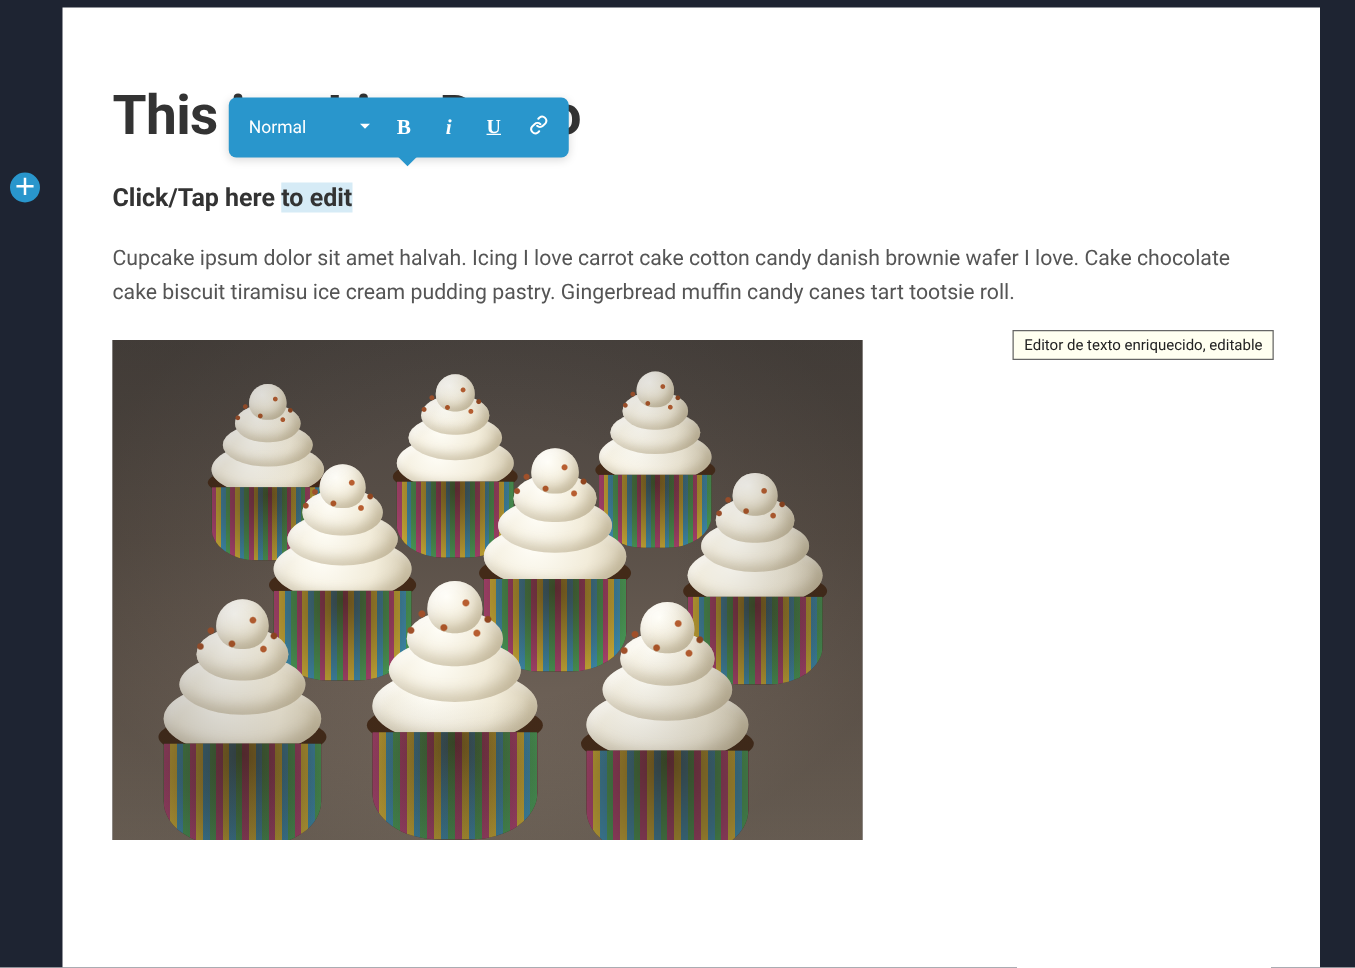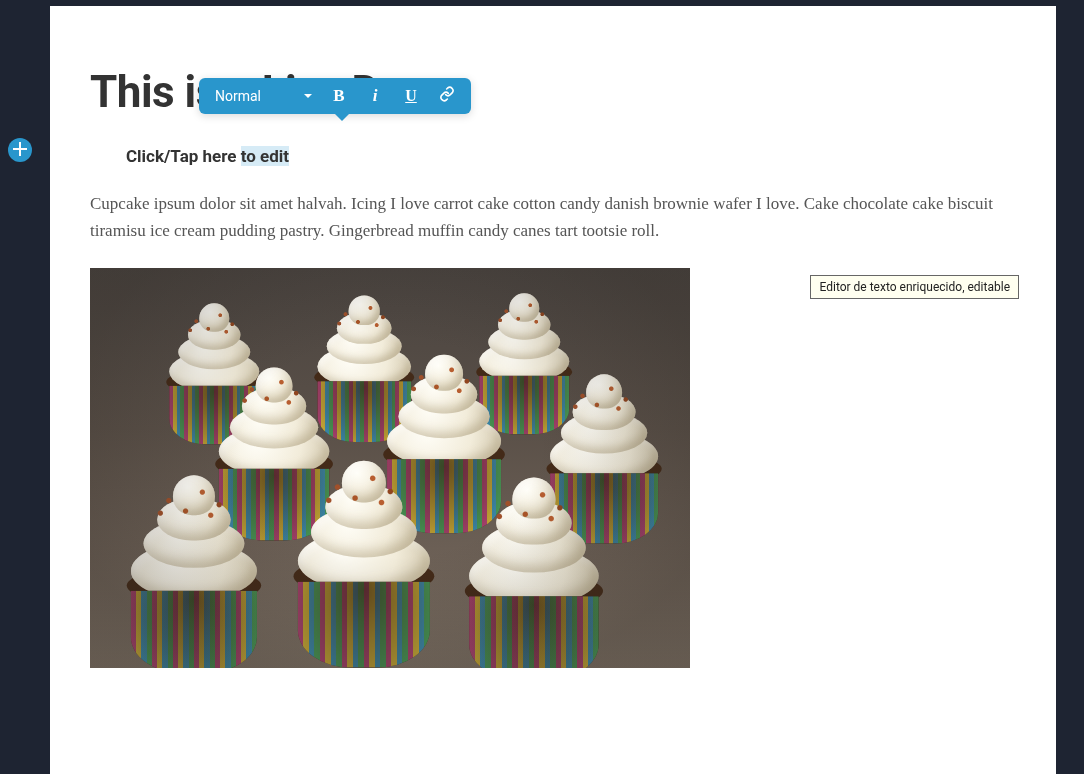--- a/index.html
+++ b/index.html
@@ -36,59 +36,56 @@
     }
     .add-button svg { width: 14px; height: 14px; }
     .title {
       font-size: 44px;
       font-weight: 700;
       color: #333;
       margin-bottom: 28px;
       letter-spacing: -0.5px;
     }
     .subtitle {
-      font-size: 17px;
+      font-size: 20px;
       font-weight: 700;
       color: #333;
       margin-bottom: 24px;
-      margin-left: 36px;
     }
     .subtitle .highlight {
       background: #d6ebf6;
     }
     .paragraph {
       font-size: 17px;
       color: #555;
       line-height: 1.6;
       margin-bottom: 24px;
-      font-family: Liberation Serif, serif;
     }
     .content-image {
       width: 600px;
       height: 400px;
       background: #3a3530;
       margin-bottom: 28px;
       position: relative;
       overflow: hidden;
     }
     
     .toolbar {
       position: absolute;
       top: 78px;
       left: 183px;
-      height: 36px;
+      height: 48px;
       background: #2996cc;
       border-radius: 6px;
       display: flex;
       align-items: center;
       padding: 0 8px 0 12px;
       gap: 4px;
       box-shadow: 0 2px 8px rgba(0,0,0,0.15);
       z-index: 100;
-      margin-left: 16px;
     }
     .toolbar::after {
       content: "";
       position: absolute;
       bottom: -7px;
       left: 135px;
       width: 0;
       height: 0;
       border-left: 8px solid transparent;
       border-right: 8px solid transparent;
@@ -115,21 +112,21 @@
       color: #fff;
       border-radius: 3px;
     }
     .toolbar-btn .b { font-weight: 800; font-family: Georgia, serif; font-size: 17px; }
     .toolbar-btn .i { font-style: italic; font-family: Georgia, serif; font-size: 17px; font-weight: 600; }
     .toolbar-btn .u { text-decoration: underline; font-family: Georgia, serif; font-size: 16px; font-weight: 600; }
     .toolbar-btn svg { width: 16px; height: 16px; }
     
     .tooltip-box {
       position: absolute;
-      top: 275px;
+      top: 264px;
       right: 65px;
       border: 1px solid #666;
       background: #fffff0;
       padding: 4px 8px;
       font-size: 12px;
       color: #222;
       z-index: 40;
     }
     
     .cupcake-scene {

